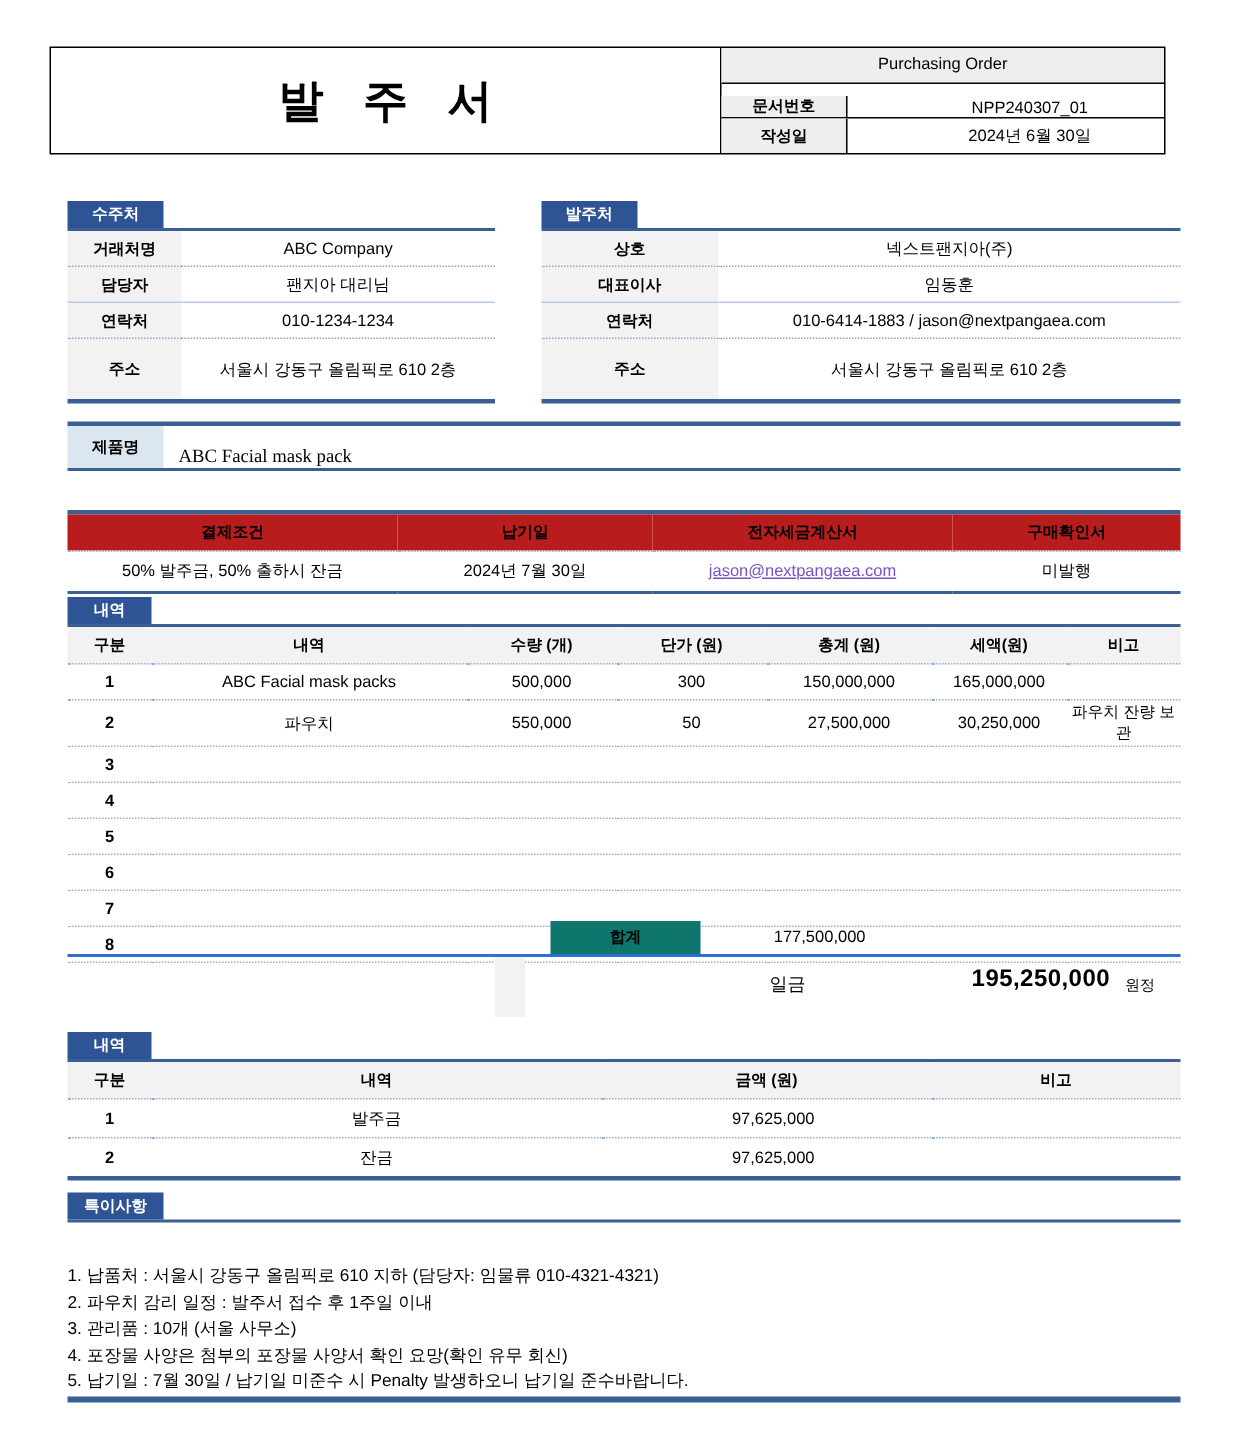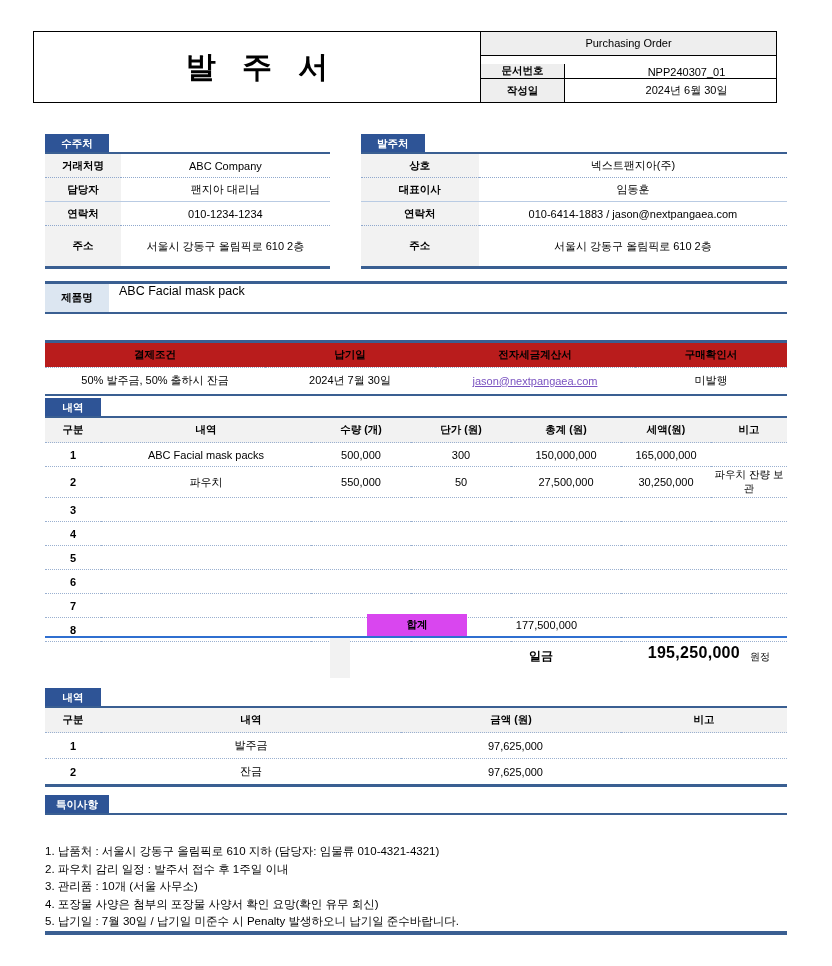--- a/index.html
+++ b/index.html
@@ -163,22 +163,23 @@
   
   .product-sec {
     position: absolute;
     left: 45px;
     top: 281px;
     width: 742px;
   }
   .prod-rule-top { height: 2.5px; background: #3a5f92; }
   .prod-row {
     display: flex;
-    align-items: flex-start;
+    align-items: flex-end;
     height: 28px;
+    font-family: Liberation Serif, serif;
   }
   .prod-label {
     flex: 0 0 64px;
     background: #dce6f1;
     height: 28px;
     display: flex;
     align-items: center;
     justify-content: center;
     font-weight: bold;
     font-size: 10.5px;
@@ -268,21 +269,21 @@
   }
   .sum-row {
     display: flex;
     align-items: center;
     height: 22px;
     border-bottom: 2.5px solid #2f6fd0;
   }
   .sum-pad { flex: 0 0 322px; }
   .sum-gray {
     flex: 0 0 100px;
-    background: #d946ef;
+    background: #0f766e;
     height: 22px;
     display: flex;
     align-items: center;
     justify-content: center;
     font-weight: bold;
     font-size: 10.5px;
     box-sizing: border-box;
   }
   .sum-val {
     flex: 0 0 110px;
@@ -302,23 +303,23 @@
   .grand-stripe {
     position: absolute;
     left: 285px;
     top: 0;
     width: 20px;
     height: 40px;
     background: #f2f2f2;
   }
   .grand-lbl {
     position: absolute;
-    left: 484px;
+    left: 468px;
     top: 10px;
-    font-weight: bold;
+    font-weight: normal;
     font-size: 12px;
   }
   .grand-val {
     position: absolute;
     left: 520px;
     top: 6px;
     width: 175px;
     text-align: right;
     font-weight: bold;
     font-size: 16px;

